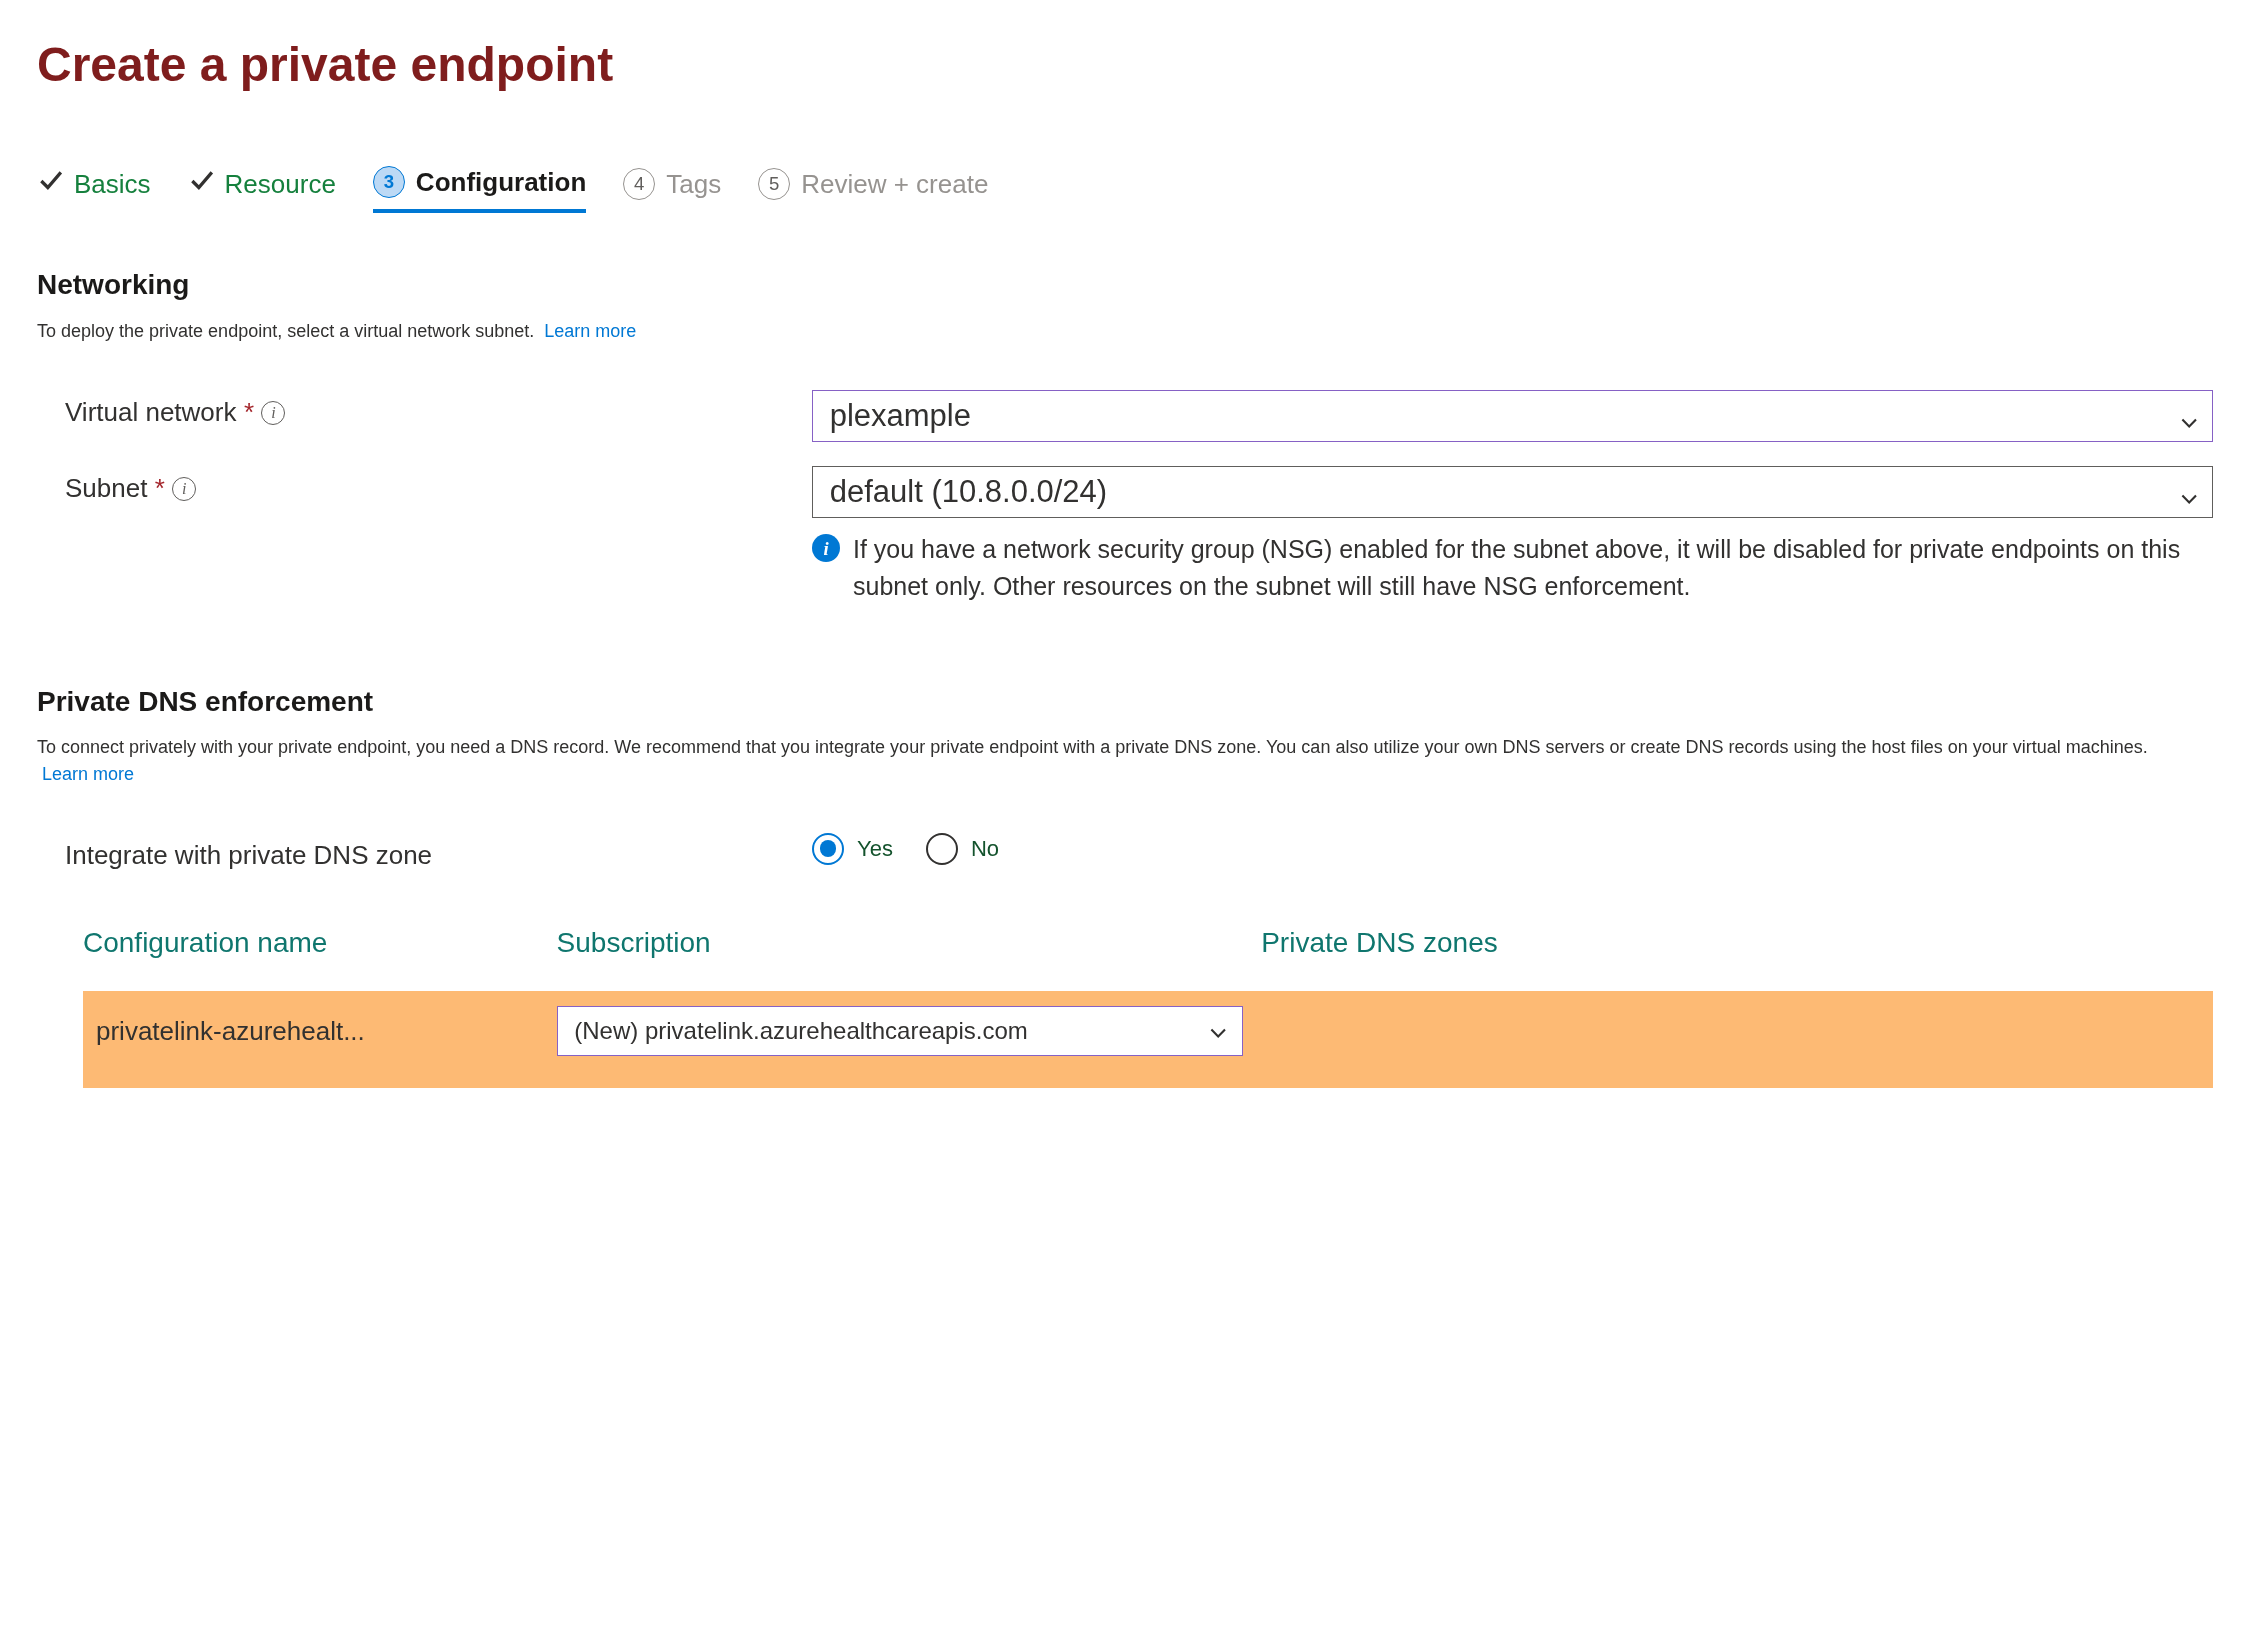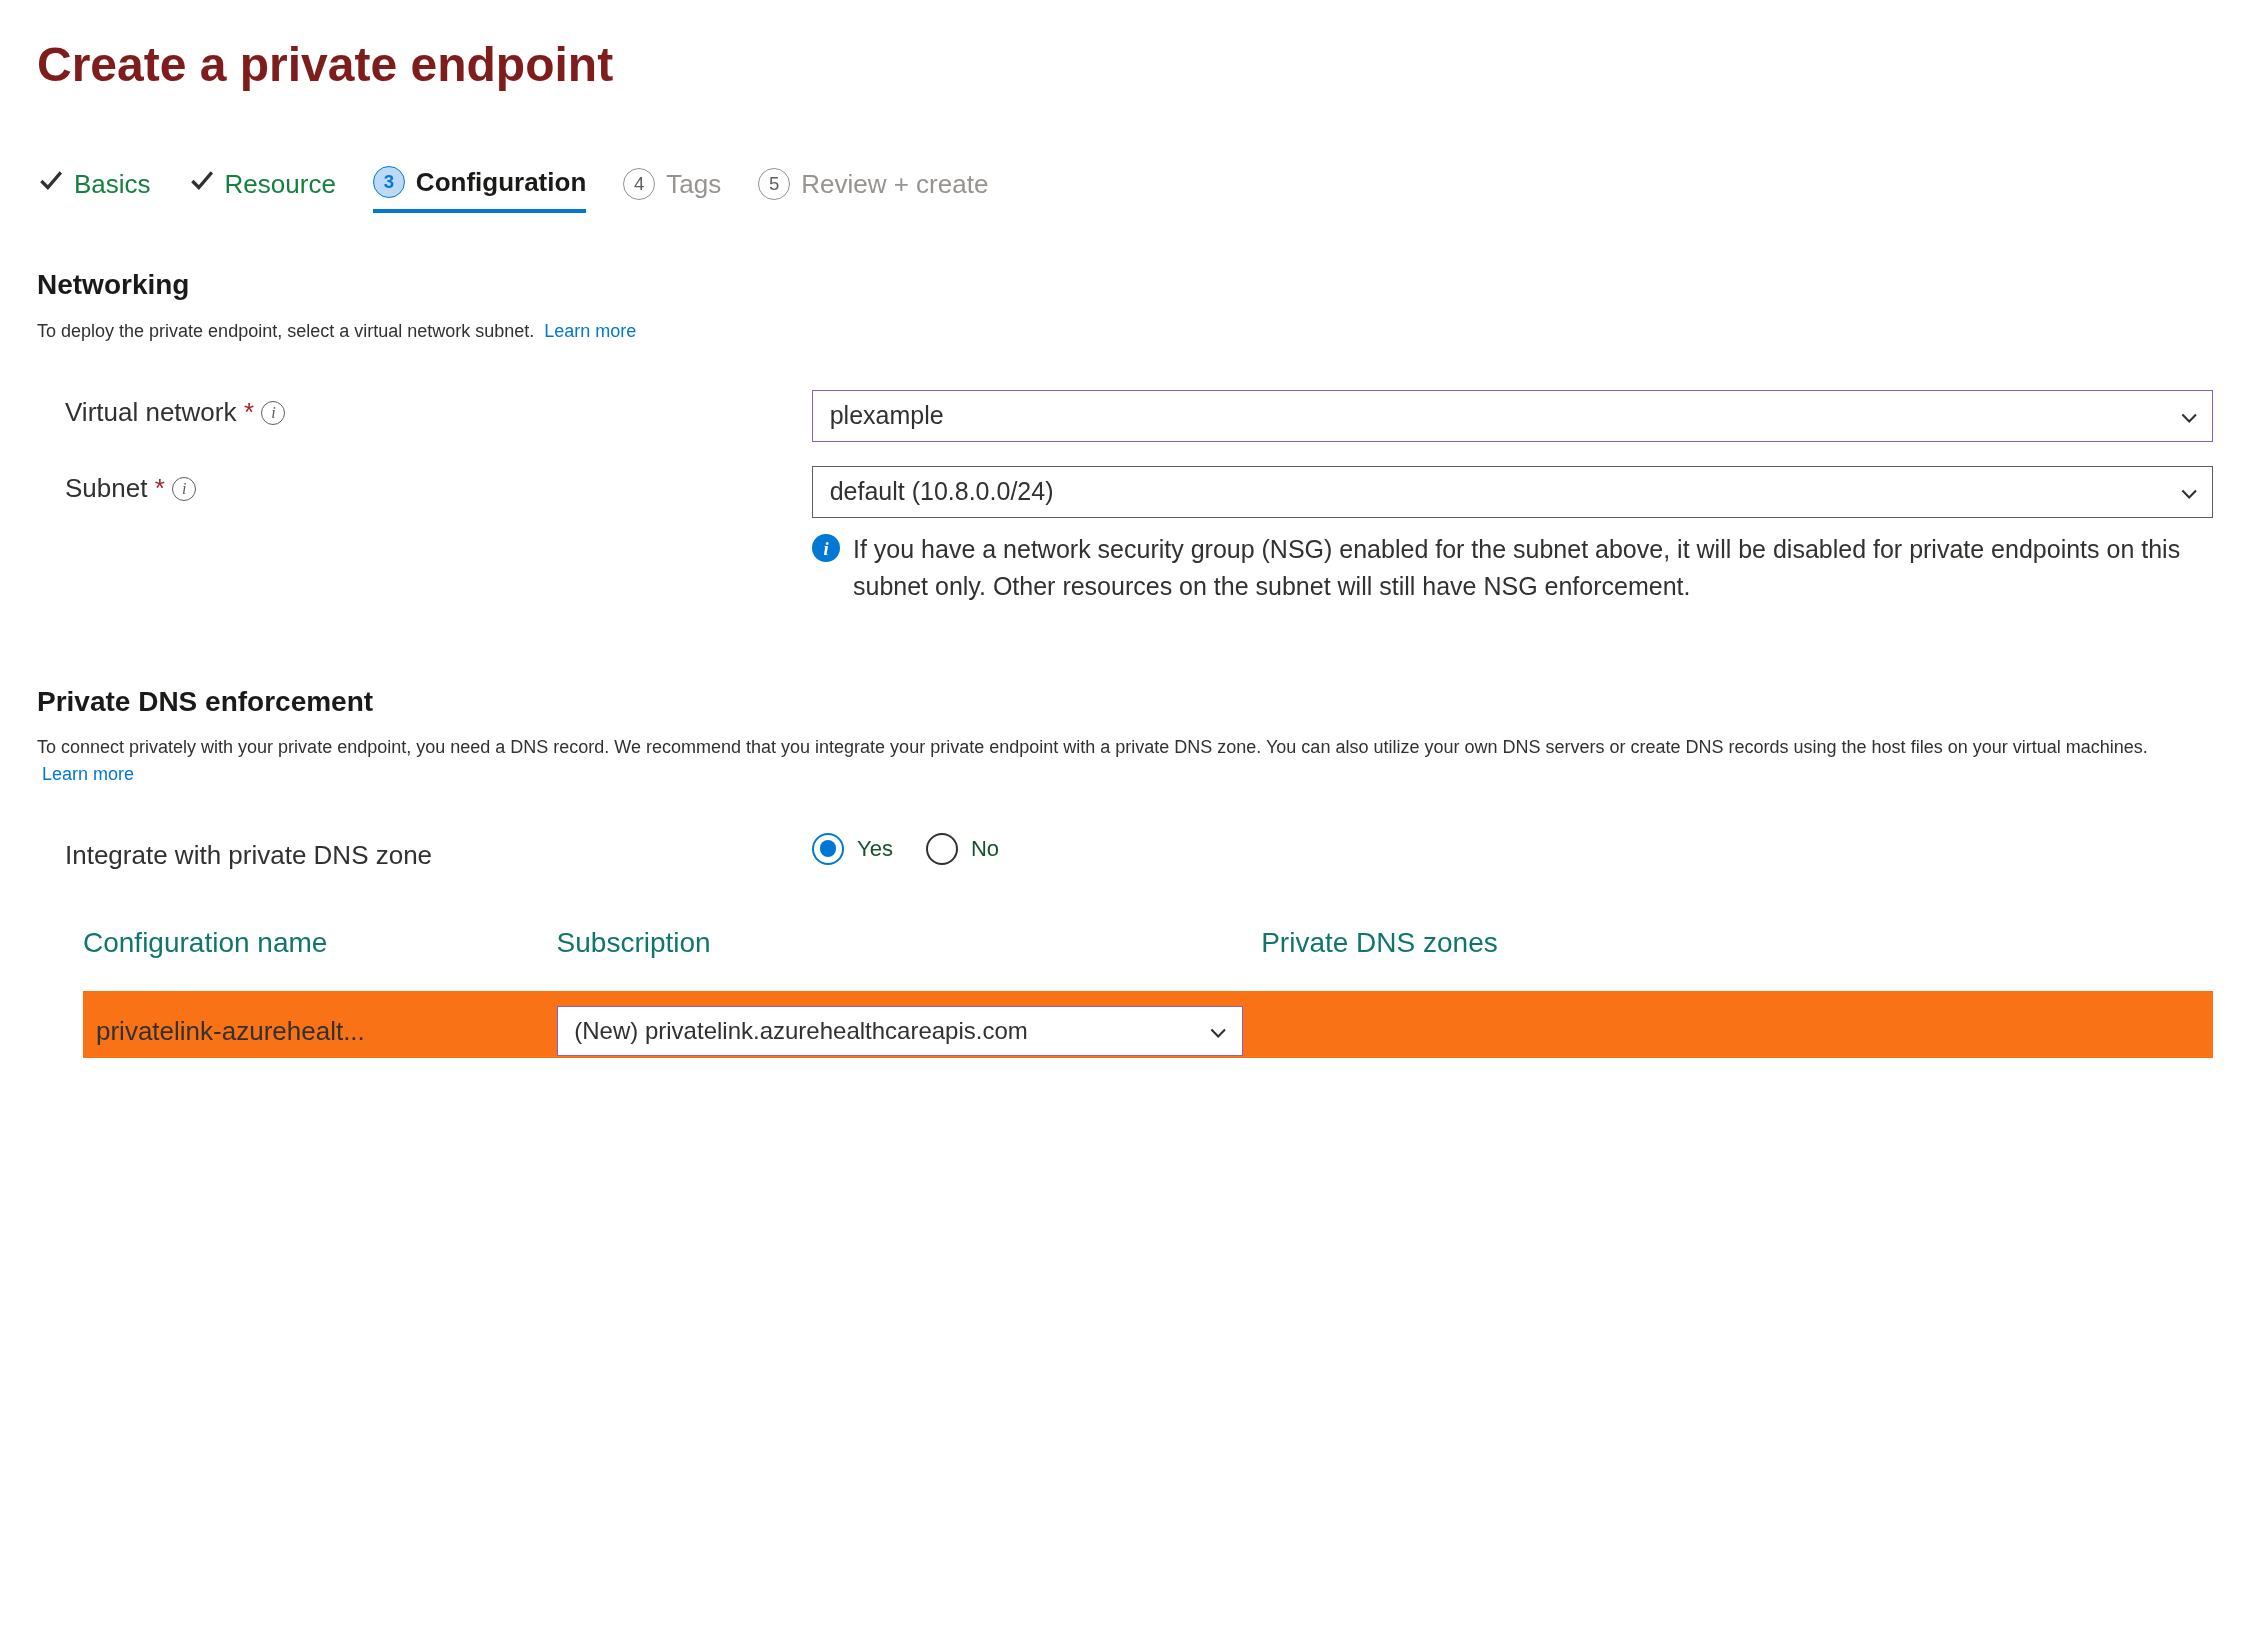--- a/index.html
+++ b/index.html
@@ -94,21 +94,21 @@
     font-style: italic;
     color: #605e5c;
     font-family: serif;
   }
   .form-field { flex: 1; }
   .select {
     width: 100%;
     height: 52px;
     border: 1.9px solid #605e5c;
     padding: 0 45px 0 16.7px;
-    font-size: 25px;
+    font-size: 31px;
     color: #323130;
     background: #fff;
     display: flex;
     align-items: center;
     position: relative;
     cursor: pointer;
   }
   .select.focused { border-color: #8661c5; }
   .chevron-down-icon {
     position: absolute;
@@ -153,21 +153,21 @@
     background: #0078d4;
   }
   .dns-table { margin-top: 56px; padding-left: 46px; }
   .dns-header, .dns-row {
     display: grid;
     grid-template-columns: 455px 686px 1fr;
     gap: 18.6px;
     align-items: center;
   }
   .dns-header { font-size: 28px; font-weight: 400; color: #0f766e; margin-bottom: 32px; }
-  .dns-row { background: #f97316; padding: 15px 0 2px 0; }
+  .dns-row { background: #fdba74; padding: 15px 0 32px 0; }
   .dns-cell-1 { font-size: 26px; padding-left: 13px; white-space: nowrap; overflow: hidden; text-overflow: ellipsis; }
   .select.sm { height: 50px; font-size: 24px; }
   .select.sm.alt { font-family: "Comic Sans MS", cursive, sans-serif; font-size: 23px; }
   .section-sep { height: 56px; }
 </style>
 </head>
 <body>
 
 <h1 class="page-title">Create a private endpoint</h1>
 

